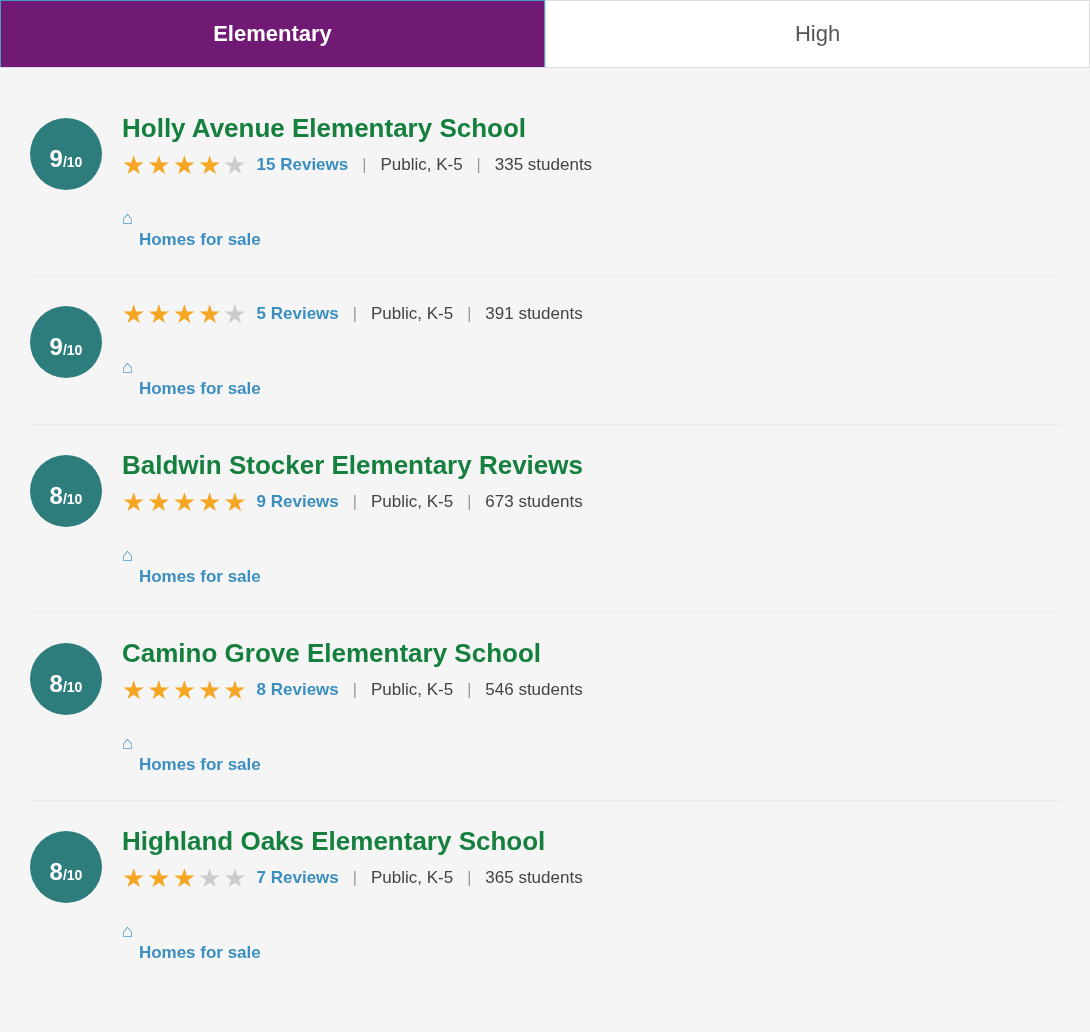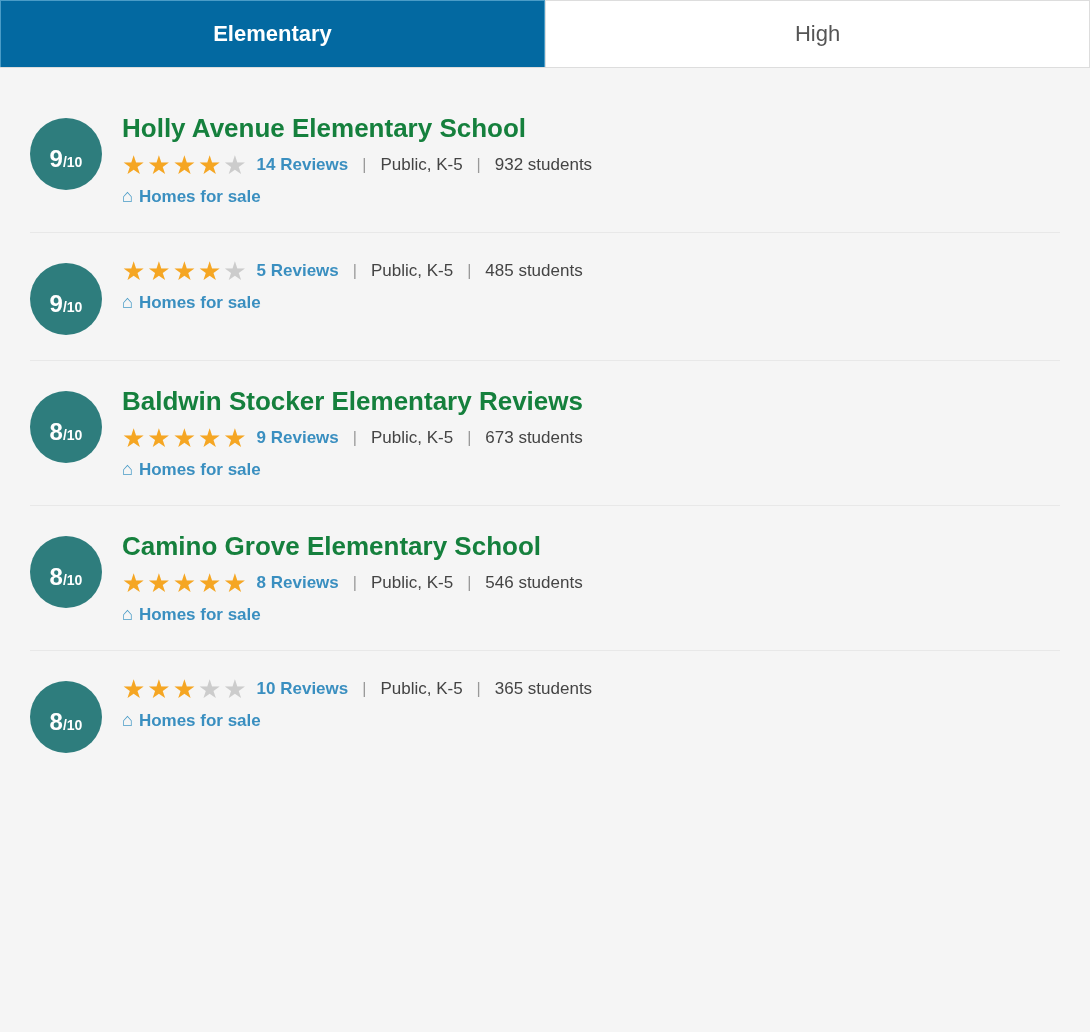--- a/index.html
+++ b/index.html
@@ -22,21 +22,21 @@
       text-align: center;
       font-size: 22px;
       cursor: pointer;
       border: 1px solid #ddd;
       border-bottom: none;
       background: #fff;
       color: #555;
     }
 
     .tab.active {
-      background: #0369a1;
+      background: #701a75;
       color: #fff;
       font-weight: bold;
       border-color: #4a9cc7;
     }
 
     .schools-list {
       padding: 20px 30px;
     }
 
     .school-item {
@@ -138,20 +138,21 @@
       color: #4a9cc7;
       font-size: 18px;
     }
 
     .homes-link {
       color: #3a8fc0;
       font-weight: 600;
       font-size: 17px;
       cursor: pointer;
       text-decoration: none;
+      margin-top: 44px;
     }
 
     .pipe {
       color: #999;
       margin: 0 4px;
     }
   </style>
 </head>
 <body>
 
@@ -173,25 +174,25 @@
       <div class="school-info">
         <div class="school-name">Holly Avenue Elementary School</div>
         <div class="school-rating-row">
           <div class="stars">
             <span class="star full">★</span>
             <span class="star full">★</span>
             <span class="star full">★</span>
             <span class="star half">★</span>
             <span class="star empty">★</span>
           </div>
-          <a class="reviews-link">14 Reviews</a>
-          <span class="pipe">|</span>
-          <span class="school-meta">Public, K-5</span>
-          <span class="pipe">|</span>
-          <span class="school-meta">932 students</span>
+          <a class="reviews-link">15 Reviews</a>
+          <span class="pipe">|</span>
+          <span class="school-meta">Public, K-5</span>
+          <span class="pipe">|</span>
+          <span class="school-meta">335 students</span>
         </div>
         <div class="homes-row">
           <span class="home-icon">⌂</span>
           <a class="homes-link">Homes for sale</a>
         </div>
       </div>
     </div>
     <div class="school-item">
       <div class="score-badge">
         <div style="display:flex;align-items:baseline;">
@@ -205,21 +206,21 @@
             <span class="star full">★</span>
             <span class="star full">★</span>
             <span class="star full">★</span>
             <span class="star half">★</span>
             <span class="star empty">★</span>
           </div>
           <a class="reviews-link">5 Reviews</a>
           <span class="pipe">|</span>
           <span class="school-meta">Public, K-5</span>
           <span class="pipe">|</span>
-          <span class="school-meta">485 students</span>
+          <span class="school-meta">391 students</span>
         </div>
         <div class="homes-row">
           <span class="home-icon">⌂</span>
           <a class="homes-link">Homes for sale</a>
         </div>
       </div>
     </div>
     <div class="school-item">
       <div class="score-badge">
         <div style="display:flex;align-items:baseline;">
@@ -279,29 +280,30 @@
       </div>
     </div>
     <div class="school-item">
       <div class="score-badge">
         <div style="display:flex;align-items:baseline;">
           <span class="score-num">8</span>
           <span class="score-denom">/10</span>
         </div>
       </div>
       <div class="school-info">
+        <div class="school-name">Highland Oaks Elementary School</div>
         <div class="school-rating-row">
           <div class="stars">
             <span class="star full">★</span>
             <span class="star full">★</span>
             <span class="star half">★</span>
             <span class="star empty">★</span>
             <span class="star empty">★</span>
           </div>
-          <a class="reviews-link">10 Reviews</a>
+          <a class="reviews-link">7 Reviews</a>
           <span class="pipe">|</span>
           <span class="school-meta">Public, K-5</span>
           <span class="pipe">|</span>
           <span class="school-meta">365 students</span>
         </div>
         <div class="homes-row">
           <span class="home-icon">⌂</span>
           <a class="homes-link">Homes for sale</a>
         </div>
       </div>

